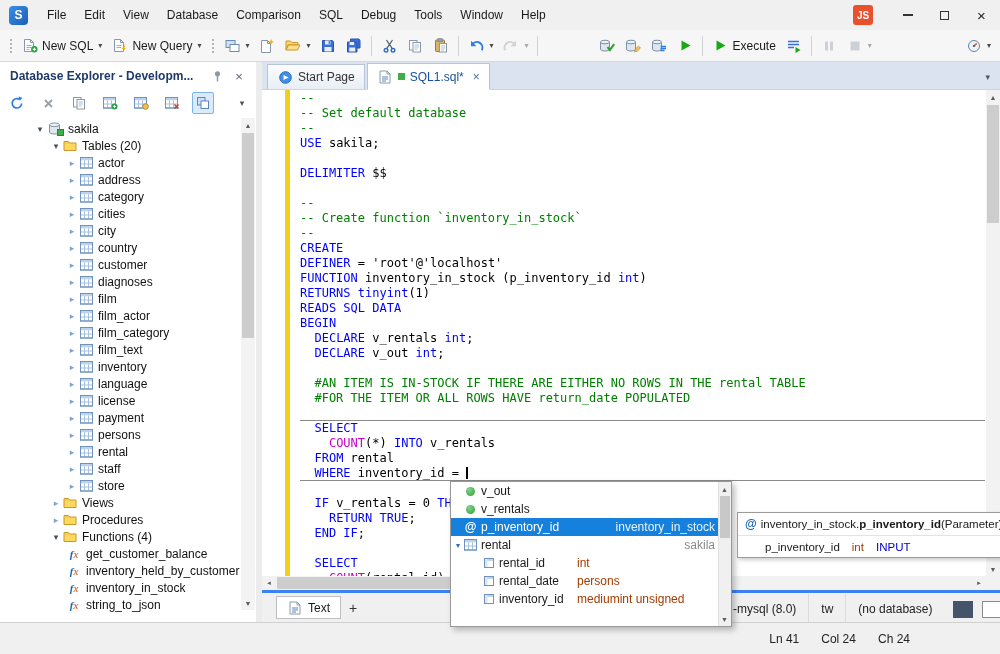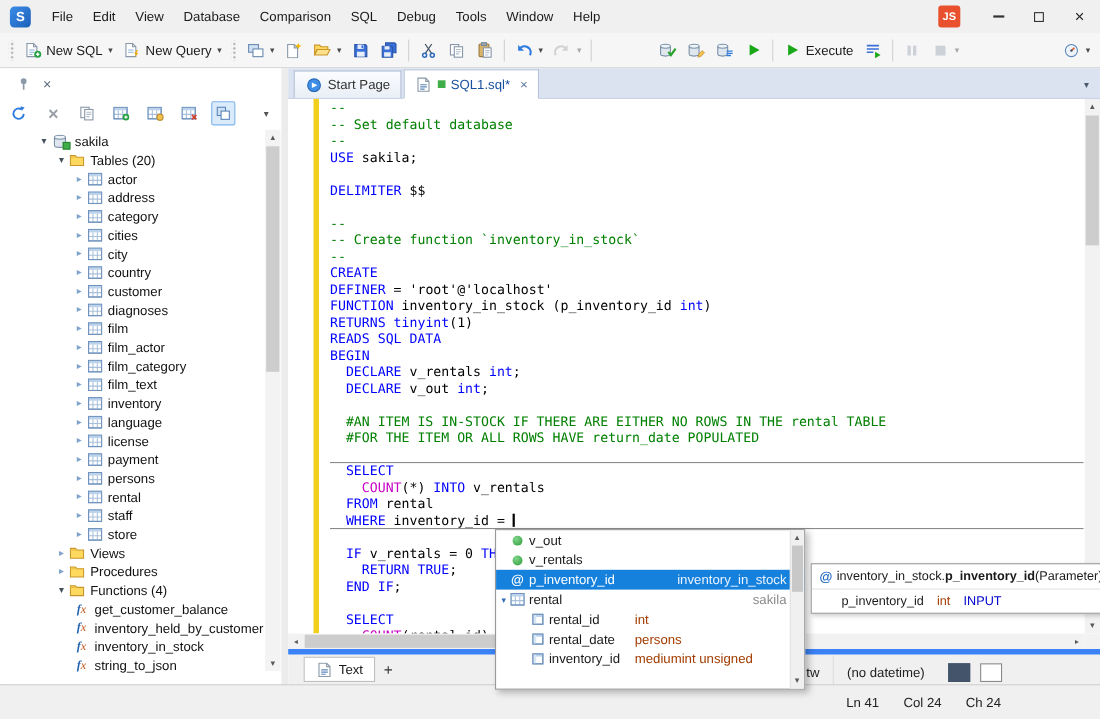--- a/index.html
+++ b/index.html
@@ -78,21 +78,21 @@
 .vscroll .up{top:0;right:0;}
 .vscroll .down{bottom:0;right:0;}
 .vscroll .thumb{position:absolute;left:1px;right:1px;top:15px;height:118px;background:#cdcdcd;}
 .hscroll{position:absolute;left:0;top:514px;width:724px;height:14px;background:#f2f2f2;}
 .hscroll .left{left:0;top:0;}
 .hscroll .right{right:0;top:0;}
 .hscroll .thumb{position:absolute;top:1px;bottom:1px;left:15px;width:182px;background:#cdcdcd;}
 .hcorner{position:absolute;left:724px;top:514px;width:14px;height:14px;background:#f2f2f2;}
 
 
-.bottombar{position:absolute;left:0;top:528px;width:738px;height:32px;background:#f0f0f0;border-top:5px solid #3b82f6;display:flex;align-items:center;}
+.bottombar{position:absolute;left:0;top:528px;width:738px;height:32px;background:#f0f0f0;border-top:3px solid #3b82f6;display:flex;align-items:center;}
 .text-tab{height:23px;display:flex;align-items:center;gap:5px;padding:0 10px;background:#fff;border:1px solid #bfbfbf;margin-left:14px;}
 .add-btn{width:24px;text-align:center;color:#333;font-size:14px;}
 .bb-right{position:absolute;left:459px;top:1px;height:30px;display:flex;align-items:center;}
 .bb-seg{padding:0 12px;height:100%;display:flex;align-items:center;color:#222;white-space:nowrap;}
 .bb-seg + .bb-seg{border-left:1px solid #dcdcdc;}
 .viewbtn{width:20px;height:17px;border:1px solid #8a8a8a;background:#fff;margin-left:9px;flex:none;}
 .viewbtn.active{background:#44546a;border-color:#44546a;}
 
 
 .statusbar{position:absolute;left:0;top:622px;width:100%;height:32px;background:#f0f0f0;border-top:1px solid #d0d0d0;}
@@ -364,20 +364,21 @@
             <path d="M7 7l2.8-2.6" stroke="#e05a28" stroke-width="1.5"></path>
             <circle cx="7" cy="7" r="1.1" fill="#36506c"></circle>
           </svg>
         </span>
         <span class="tb-dd">▾</span>
       </div>
     </div>
 
   <aside class="explorer">
     <div class="exp-header">
+      <span class="exp-title">Database Explorer - Developm...</span>
       <span class="exp-hbtn">
           <svg width="11" height="12" viewBox="0 0 11 12">
             <circle cx="5.5" cy="3.8" r="2.6" fill="#8c9aa8"></circle>
             <path d="M5.5 6v5.5" stroke="#8c9aa8" stroke-width="1.5" fill="none"></path>
           </svg>
         </span>
       <span class="exp-hbtn">×</span>
     </div>
     <div class="exp-toolbar">
         <div class="exp-tbtn">
@@ -826,22 +827,23 @@
             <svg width="12" height="14" viewBox="0 0 12 14">
               <path d="M1 1h7l3 3v9H1z" fill="#fff" stroke="#8898a8"></path>
               <path d="M8 1v3h3" fill="none" stroke="#8898a8"></path>
               <path d="M3 7h6M3 9h6M3 11h4" stroke="#5b87b8"></path>
             </svg>
           </span>
         <span>Text</span>
       </div>
       <div class="add-btn">+</div>
       <div class="bb-right">
+        <div class="bb-seg">-mysql (8.0)</div>
         <div class="bb-seg">tw</div>
-        <div class="bb-seg">(no datetime)</div>
+        <div class="bb-seg">(no database)</div>
         <div class="viewbtn active"></div>
         <div class="viewbtn"></div>
       </div>
     </div>
   </section>
 
   <div class="statusbar">
     <div class="sb-pos">
       <span>Ln 41</span>
       <span>Col 24</span>

